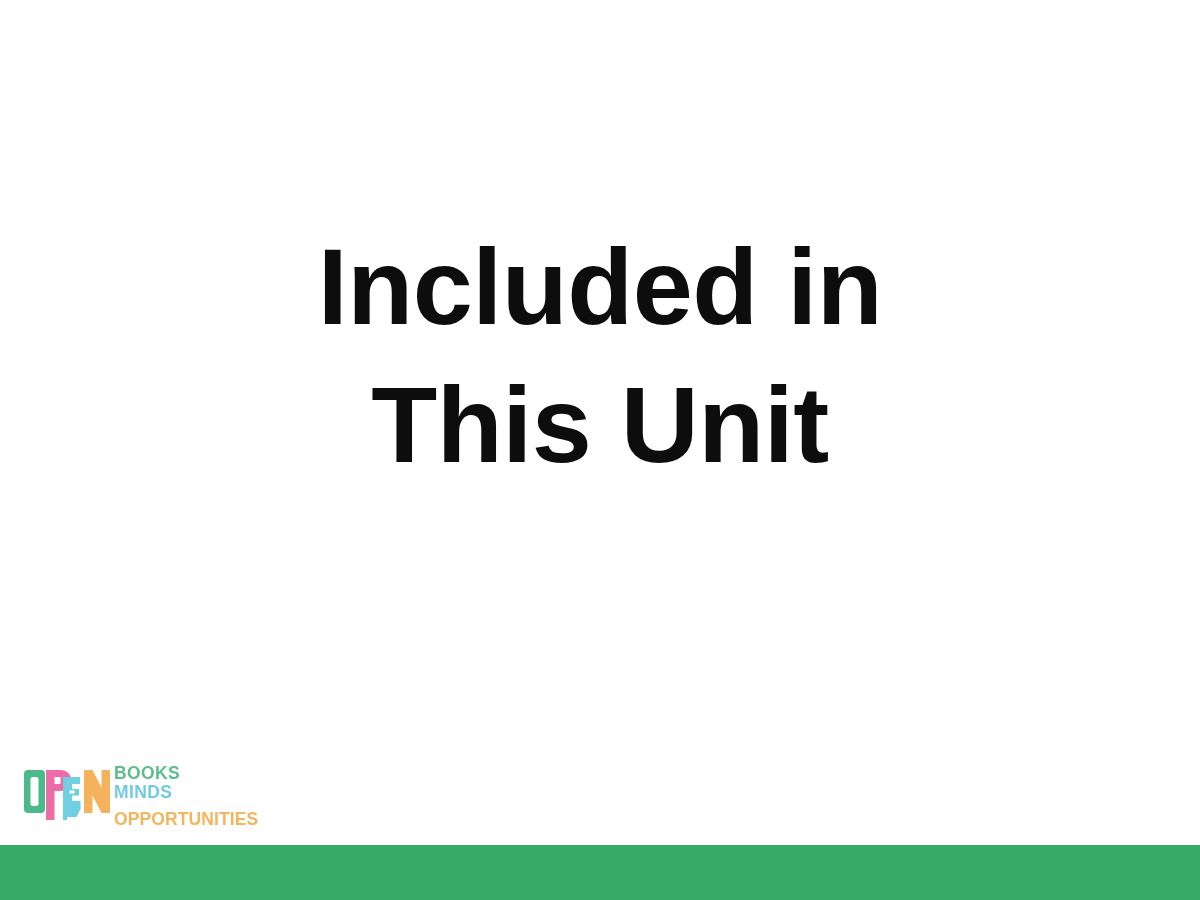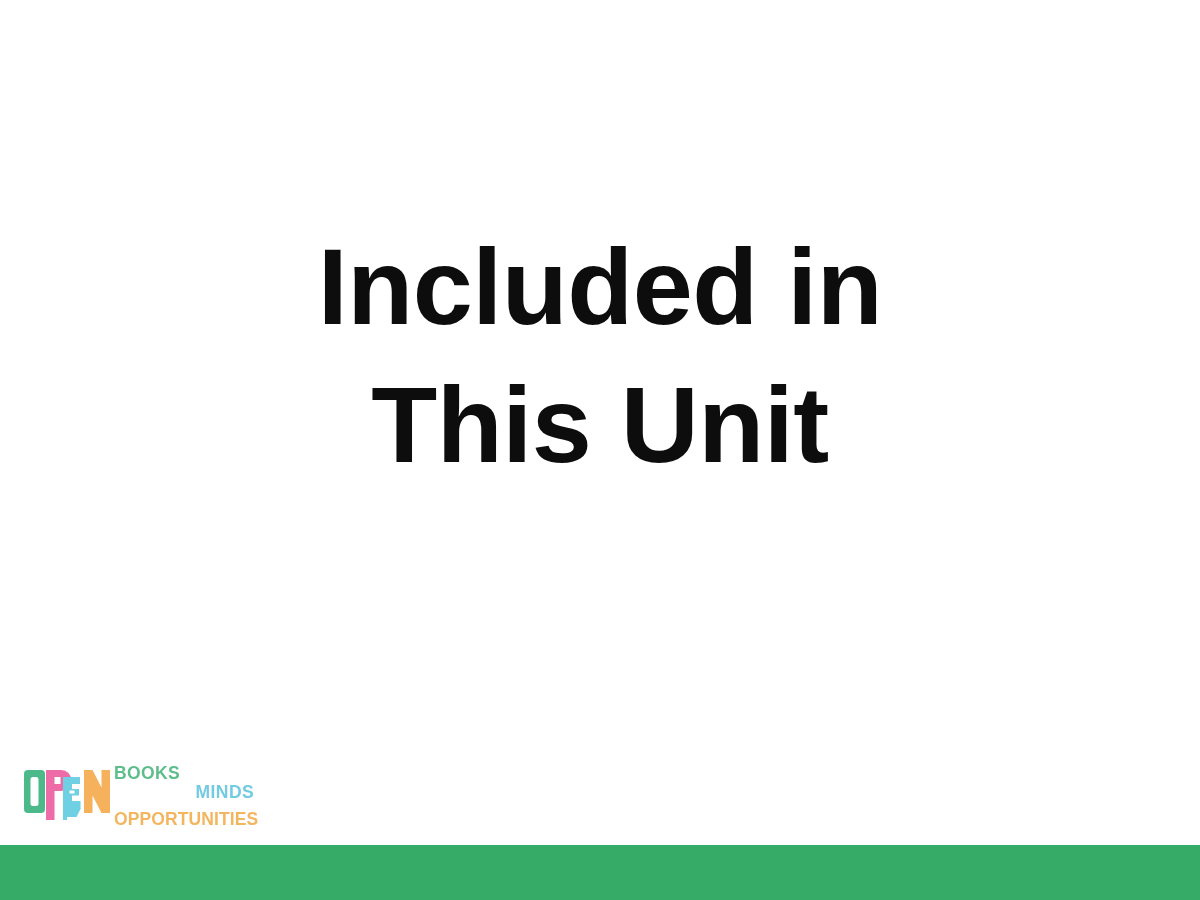--- a/index.html
+++ b/index.html
@@ -84,21 +84,21 @@
 
   .logo-word {
     display: block;
     font-family: "Liberation Sans", sans-serif;
     font-weight: 700;
     font-size: 17.5px;
     line-height: 18.5px;
     letter-spacing: 0.4px;
   }
   .logo-word.books { color: #5dbd8b; font-size: 17.5px; }
-  .logo-word.minds { color: #73cbe2; font-size: 17.5px; text-align: right; }
+  .logo-word.minds { color: #73cbe2; font-size: 17.5px; }
   .logo-word.opportunities { color: #f4b55f; font-size: 17.5px; letter-spacing: 0.1px; margin-top: 9px; }
 
   
   .footer-bar {
     position: absolute;
     left: 0;
     bottom: 0;
     width: 1200px;
     height: 55px;
     background: #36ab67;

